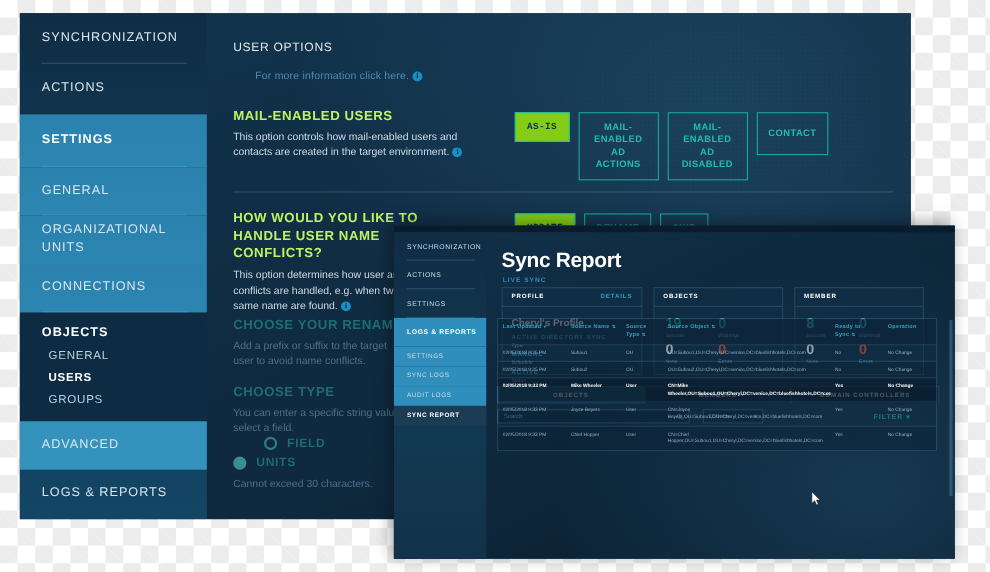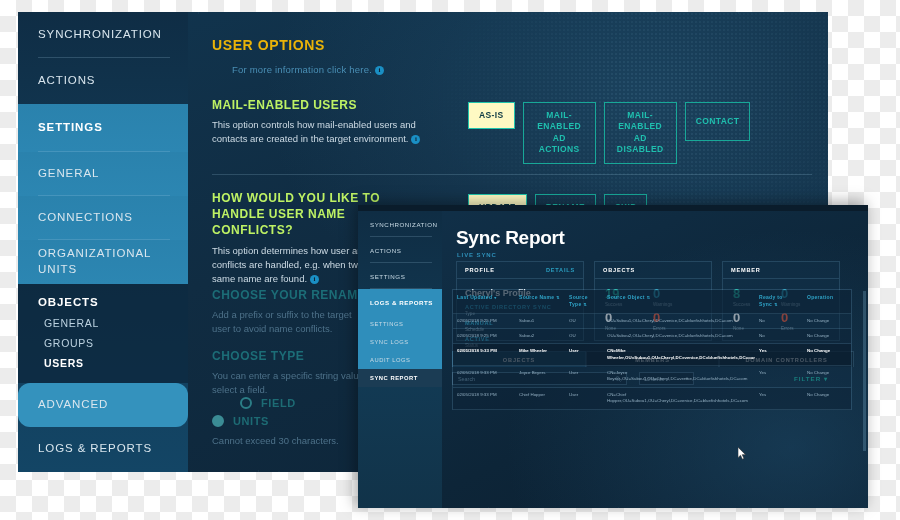--- a/index.html
+++ b/index.html
@@ -69,33 +69,33 @@
     min-height: 44px;
     cursor: pointer;
   }
   .nav-item .txt { line-height: 1.35; }
   .nav-divider {
     position: absolute; left: 20px; right: 18px; bottom: 0;
     height: 1px; background: rgba(160,200,225,0.22);
   }
   .nav-item.bold .txt { font-weight: bold; color: #ffffff; }
   .nav-item.active-blue { background: linear-gradient(180deg, #2a82ad 0%, #2c86b2 100%); }
-  .nav-item.active-blue2 { background: #3492bd; border-radius: 12px; }
+  .nav-item.active-blue2 { background: #3492bd; }
   .nav-group-dark { background: rgba(9,28,45,0.55); }
   .nav-sub {
     padding-left: 26px; min-height: 20px; font-size: 10.5px;
     letter-spacing: 0.7px; color: #bcd2e0;
   }
   .nav-sub.sel { color: #ffffff; font-weight: bold; }
 
   
   .content { position: absolute; left: 170px; top: 0; right: 0; bottom: 0; z-index: 2; }
   .page-title {
     position: absolute; left: 24px; top: 25px;
-    color: #eab308; font-size: 14px; font-weight: bold; letter-spacing: 0.6px;
+    color: #e5e5e5; font-size: 11px; font-weight: normal; letter-spacing: 0.6px;
   }
   .page-sub {
     position: absolute; left: 24px; top: 52px;
     color: #4a8fb5; font-size: 9.5px; letter-spacing: 0.2px; margin-left: 20px;
   }
   .info-dot {
     display: inline-block; width: 9px; height: 9px; border-radius: 50%;
     background: #1a8fc4; color: #0d2437; font-size: 7px; font-weight: bold;
     text-align: center; line-height: 9px; vertical-align: middle; margin-left: 3px;
     font-family: "Liberation Serif", serif;
@@ -119,21 +119,21 @@
 
   
   .btnrow { position: absolute; display: flex; gap: 8px; align-items: flex-start; }
   .btn {
     border: 1px solid #18a898; color: #1fbfae; background: transparent;
     font-size: 8.5px; font-weight: bold; letter-spacing: 0.4px;
     text-align: center; line-height: 1.35;
     padding: 7px 10px; min-width: 44px; cursor: pointer;
     font-family: "Liberation Sans", sans-serif;
   }
-  .btn.filled { background: #fef9c3; border-color: #20c5ac; color: #0d3a44; }
+  .btn.filled { background: #84cc16; border-color: #20c5ac; color: #0d3a44; font-family: Liberation Mono, monospace; }
 
   
   .radio-row { position: absolute; display: flex; align-items: center; gap: 9px; }
   .radio {
     width: 12px; height: 12px; border-radius: 50%;
     border: 2px solid #2b7d86; background: transparent;
   }
   .radio.on { background: #3b8c95; border-color: #3b8c95; }
   .radio-lbl { color: #1d6b74; font-size: 11px; font-weight: bold; letter-spacing: 0.6px; }
 
@@ -307,38 +307,38 @@
     </div>
     <div class="nav-item bold active-blue" style="height:48px;">
       <span class="txt">SETTINGS</span>
       <span class="nav-divider"></span>
     </div>
     <div class="nav-item active-blue" style="height:40px;">
       <span class="txt">GENERAL</span>
       <span class="nav-divider"></span>
     </div>
     <div class="nav-item active-blue" style="height:42px;">
+      <span class="txt">ORGANIZATIONAL UNITS</span>
+    </div>
+    <div class="nav-item active-blue" style="height:42px;">
       <span class="txt">CONNECTIONS</span>
       <span class="nav-divider"></span>
-    </div>
-    <div class="nav-item active-blue" style="height:42px;">
-      <span class="txt">ORGANIZATIONAL UNITS</span>
     </div>
     <div class="nav-group-dark" style="padding:9px 0 10px 0;">
       <div class="nav-item bold" style="min-height:20px;">
         <span class="txt">OBJECTS</span>
       </div>
       <div class="nav-item nav-sub">
         <span class="txt">GENERAL</span>
       </div>
+      <div class="nav-item nav-sub sel">
+        <span class="txt">USERS</span>
+      </div>
       <div class="nav-item nav-sub">
         <span class="txt">GROUPS</span>
-      </div>
-      <div class="nav-item nav-sub sel">
-        <span class="txt">USERS</span>
       </div>
     </div>
     <div class="nav-item active-blue2" style="height:34px;">
       <span class="txt">ADVANCED</span>
     </div>
     <div class="nav-item" style="height:44px;">
       <span class="txt">LOGS &amp; REPORTS</span>
     </div>
   </nav>
 

